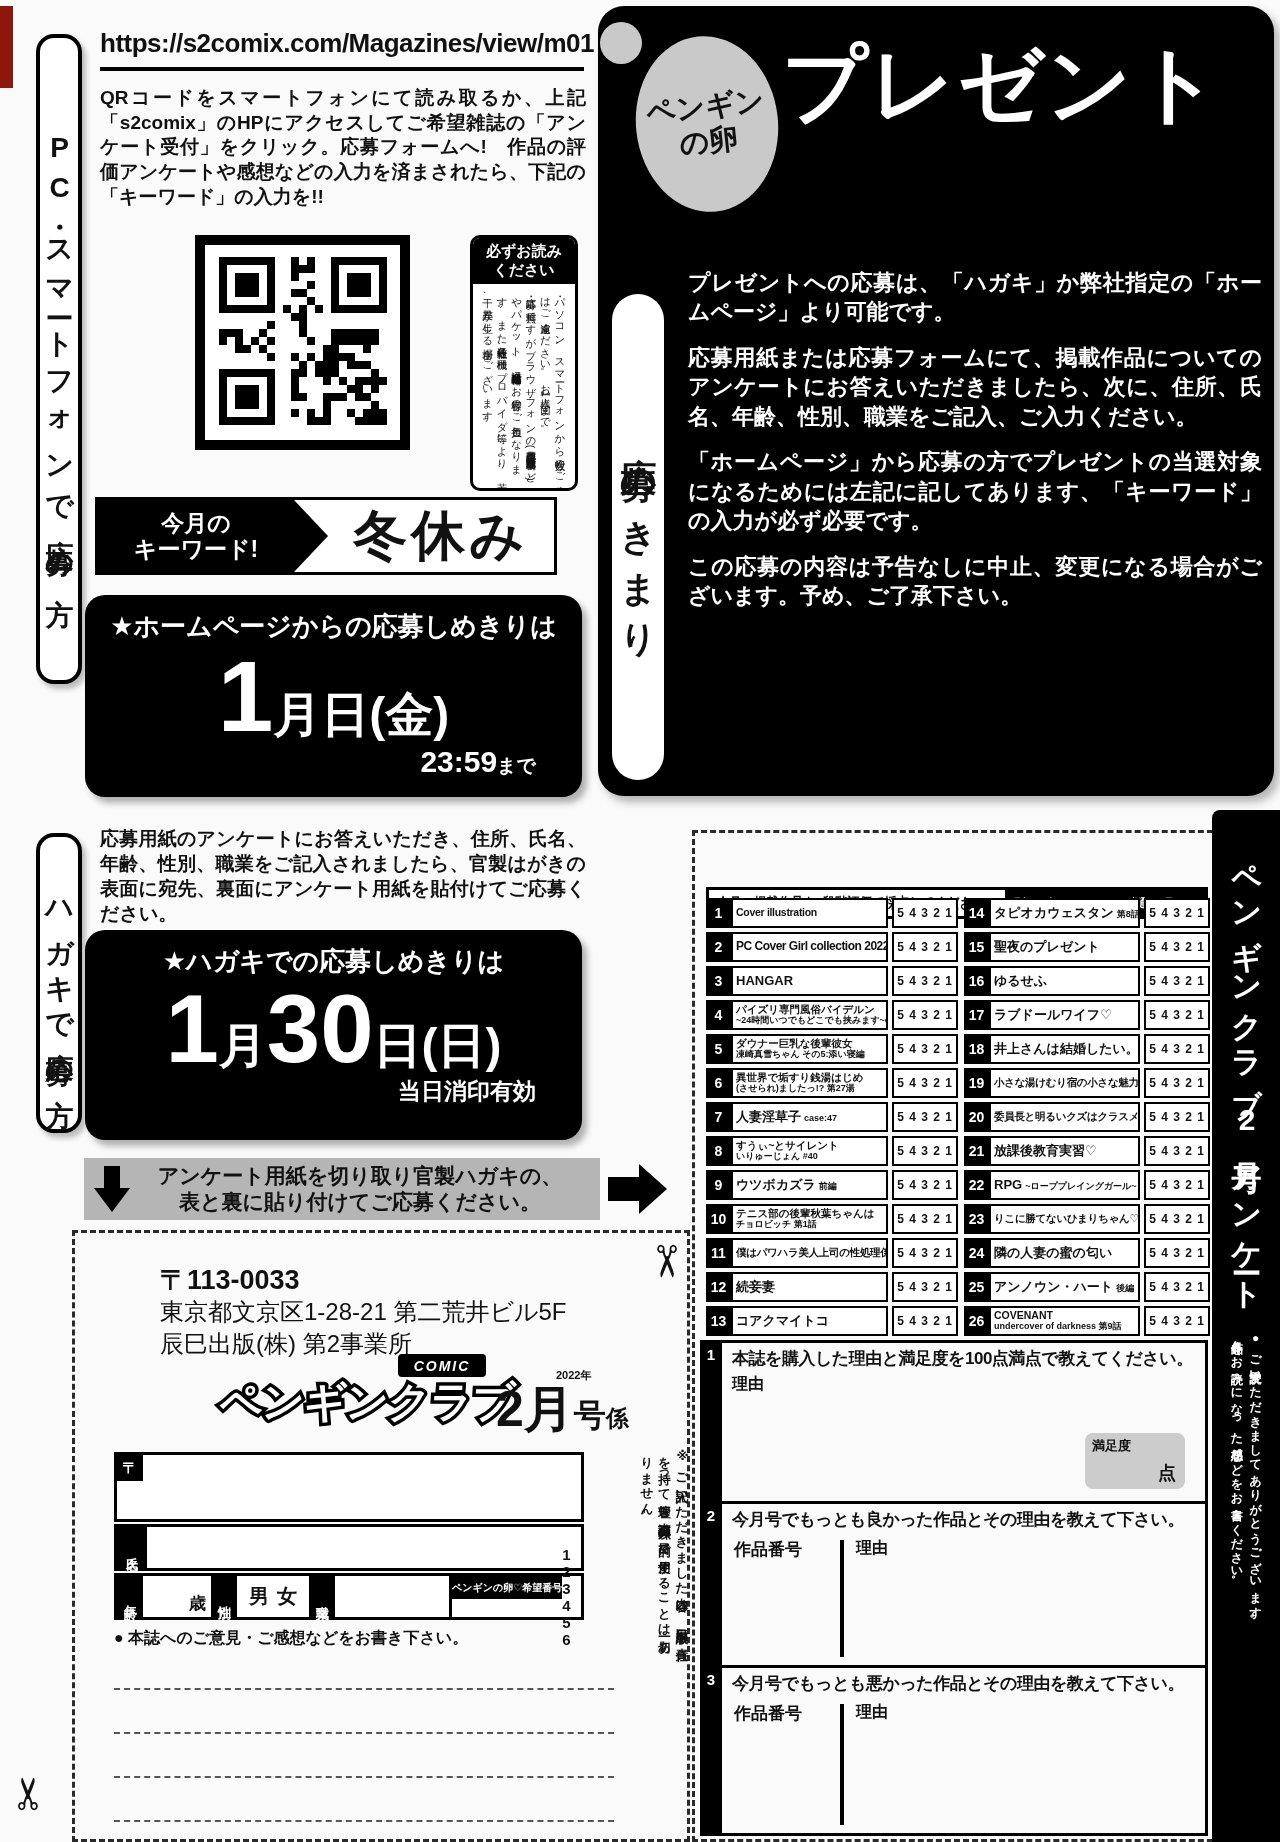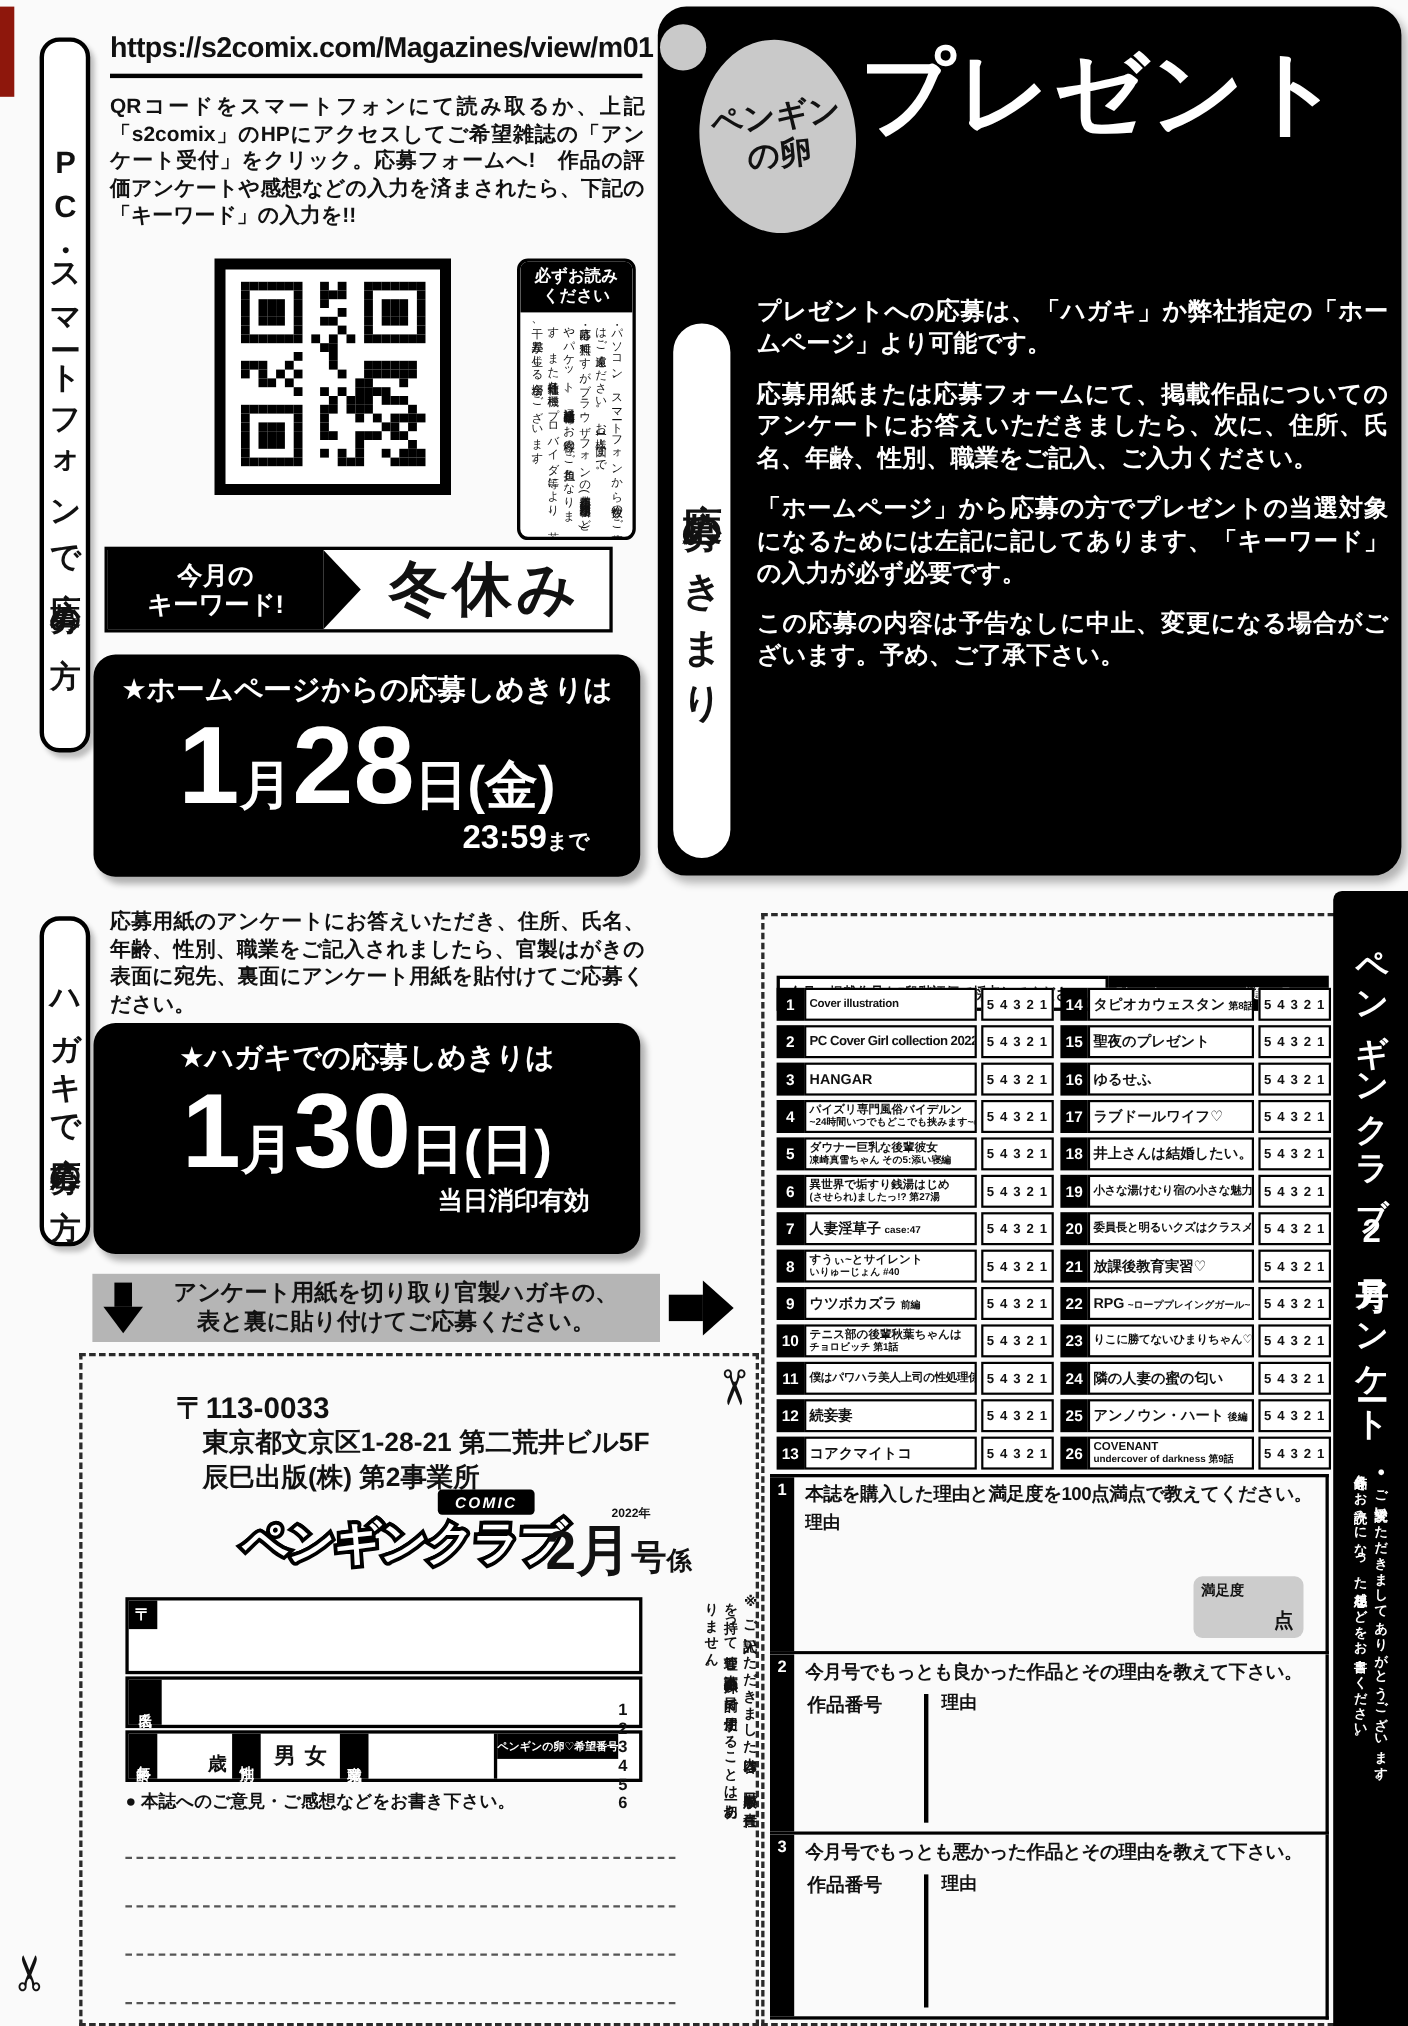--- a/index.html
+++ b/index.html
@@ -82,21 +82,21 @@
   .right-arrow .bar { position:absolute; left:0; top:13px; width:31px; height:24px; background:#000; }
   .right-arrow .tri { position:absolute; left:31px; top:0; width:0; height:0; border-top:25px solid transparent;
                       border-bottom:25px solid transparent; border-left:28px solid #000; }
 
   
   .left-dashed { left:72px; top:1230px; width:618px; height:612px; border:3px dashed #2a2a2a; }
   .survey-box { left:692px; top:830px; width:548px; height:1012px; border:3px dashed #2a2a2a; }
 
   
   .postal-code { left:160px; top:1262px; font-size:27px; font-weight:800; }
-  .addr { left:160px; top:1296px; font-size:24px; font-weight:700; line-height:1.32;margin-left:24px; }
+  .addr { left:160px; top:1296px; font-size:24px; font-weight:400; line-height:1.32; }
   .comic-badge { left:398px; top:1354px; width:88px; height:23px; background:#000; color:#fff; border-radius:4px;
                  display:flex; align-items:center; justify-content:center; font-size:14px; font-weight:800; font-style:italic; letter-spacing:2px; }
   .mag-name { left:220px; top:1374px; font-size:42px; font-weight:900; color:#fff; letter-spacing:-1px; transform:skewX(-4deg);
               -webkit-text-stroke:7px #000; paint-order:stroke fill;
               text-shadow:2px 2px 0 #000,-2px -2px 0 #000,2px -2px 0 #000,-2px 2px 0 #000,0 3px 0 #000,3px 0 0 #000,0 -3px 0 #000,-3px 0 0 #000; }
   .issue-year { left:556px; top:1368px; font-size:11px; font-weight:700; }
   .issue { left:496px; top:1376px; display:flex; align-items:baseline; }
   .issue-big { font-size:50px; font-weight:900; } .issue-mid { font-size:32px; font-weight:900; } .issue-small { font-size:23px; font-weight:800; }
 
   
@@ -391,21 +391,20 @@
 キーワード!</div>
     <div class="kw-arrow"></div>
     <div class="kw-word">冬休み</div>
   </div>
 
   <div class="abs deadline hp-deadline">
     <div class="dl-label">★ホームページからの応募しめきりは</div>
     <div class="dl-date">
       <span class="dl-num">1</span>
       <span class="dl-unit">月</span>
-      <span class="dl-num">28</span>
       <span class="dl-unit">日</span>
       <span class="dl-week">(金)</span>
     </div>
     <div class="dl-note">
       <span class="dl-time">23:59</span><span class="dl-time-sfx">まで</span>
     </div>
   </div>
 
   <div class="abs black-panel">
     <div class="logo-small"></div>

